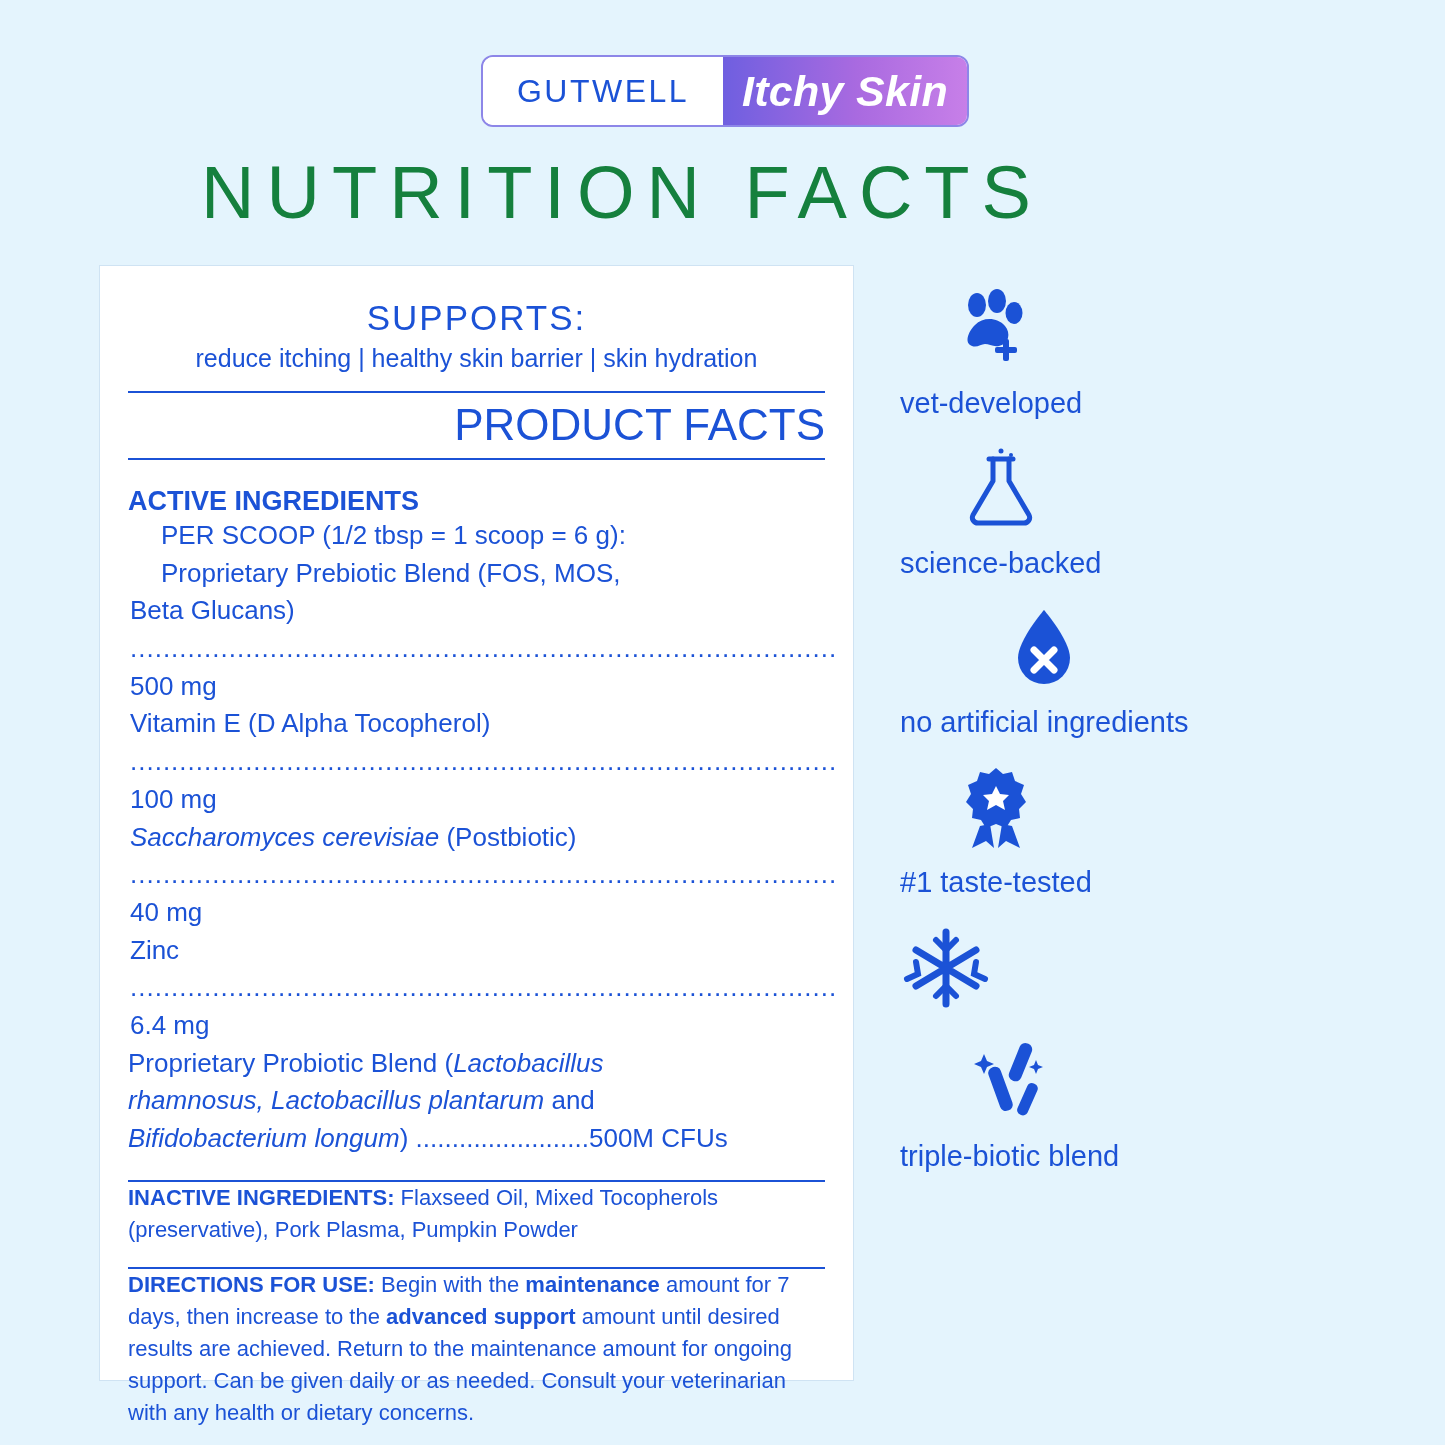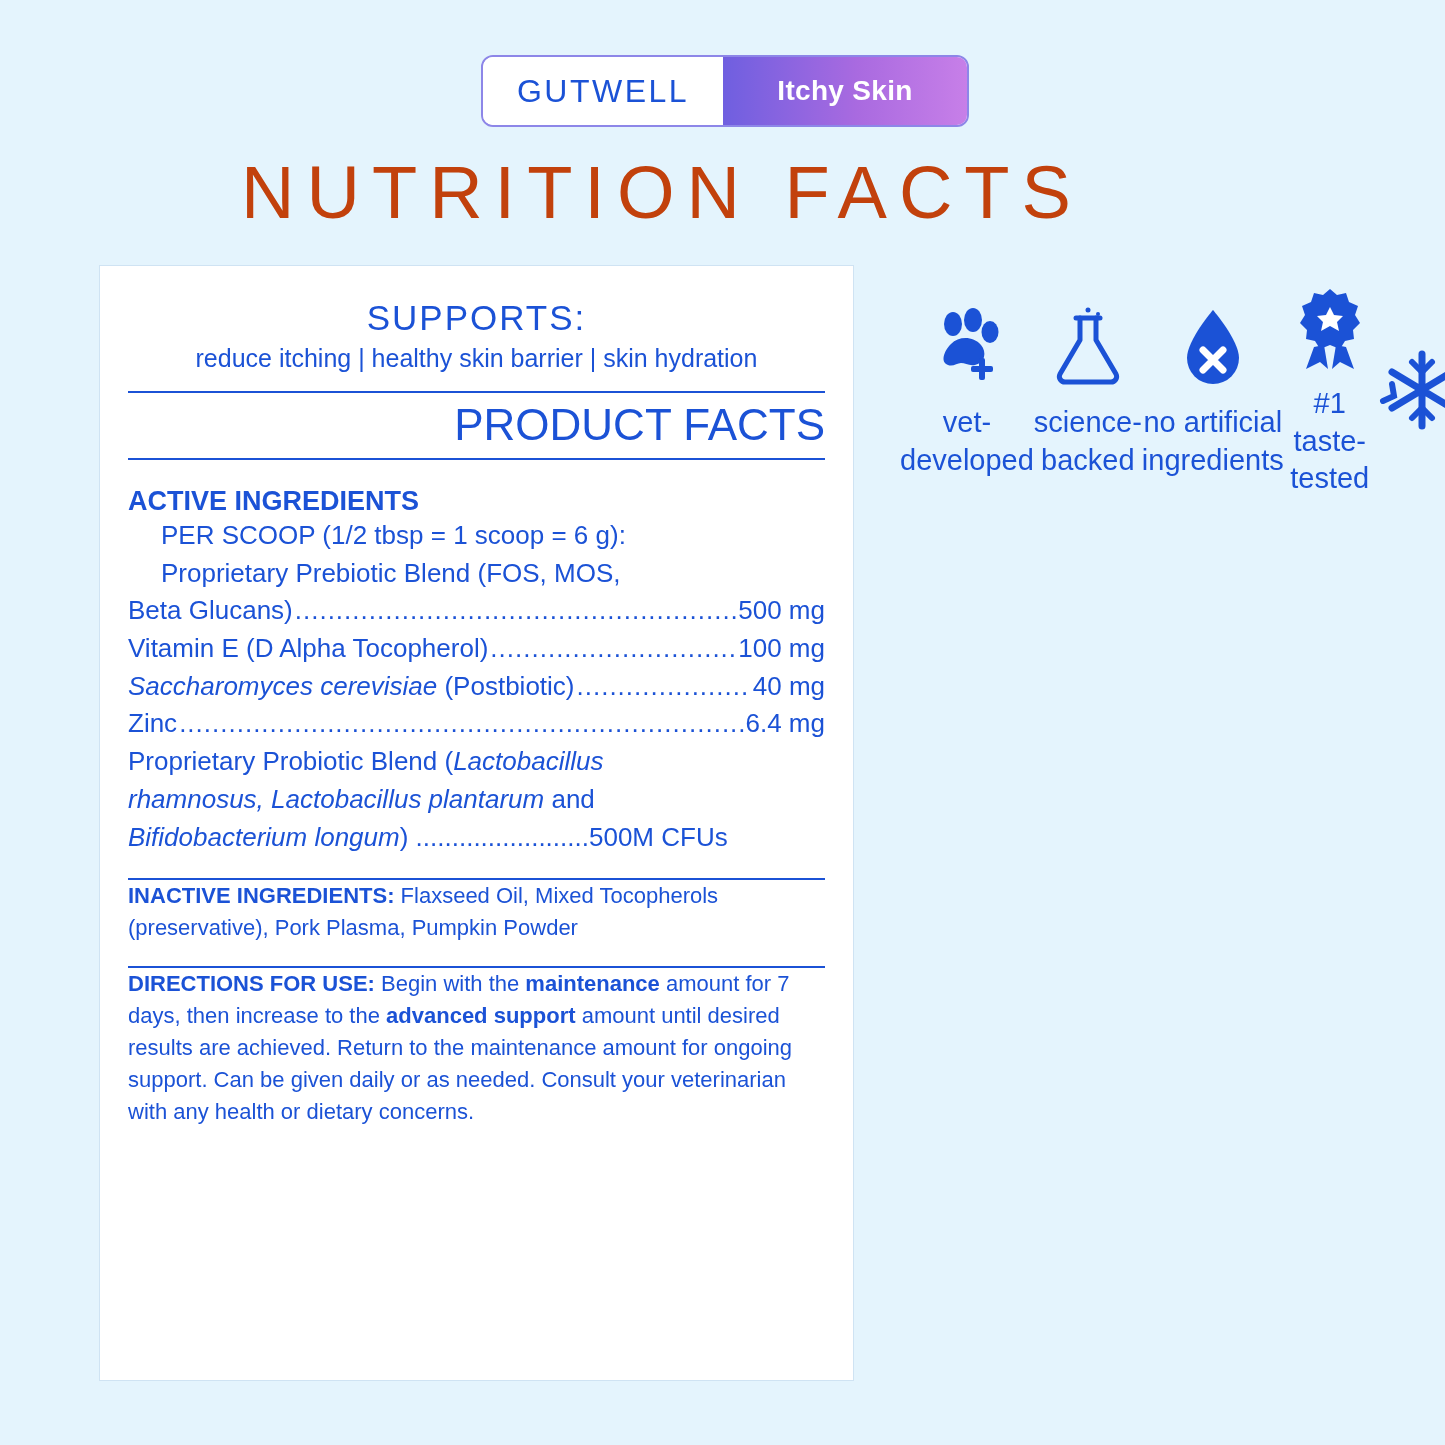--- a/index.html
+++ b/index.html
@@ -47,37 +47,37 @@
     letter-spacing: 2.5px;
     font-weight: 400;
   }
   .brand-right {
     flex: 1 1 auto;
     display: flex;
     align-items: center;
     justify-content: center;
     background: linear-gradient(90deg, #6f5fe0 0%, #a96ae0 55%, #c77fe8 100%);
     color: #ffffff;
-    font-size: 28px;
+    font-size: 43px;
     font-weight: 600;
     letter-spacing: .3px;
+    font-style: italic;
   }
 
   
   .main-title {
     position: absolute;
     left: 0;
     top: 150px;
     width: 100%;
     text-align: center;
     font-size: 74px;
     letter-spacing: 12px;
     font-weight: 400;
-    color: #c2410c;
-    padding-left: 40px;
+    color: #15803d;
   }
 
   
   .facts-card {
     position: absolute;
     left: 99px;
     top: 265px;
     width: 755px;
     height: 1116px;
     background: #ffffff;
@@ -118,20 +118,21 @@
     font-size: 26px;
     line-height: 1.45;
     margin-left: 33px;
   }
   .ing-line {
     display: flex;
     align-items: baseline;
     width: 100%;
     font-size: 26px;
     line-height: 1.45;
+    flex-direction: column;
   }
   .ing-name { white-space: nowrap; }
   .ing-name .ital { font-style: italic; }
   .dots {
     flex: 1 1 auto;
     overflow: hidden;
     white-space: nowrap;
     letter-spacing: 1px;
     margin: 0 2px;
   }
@@ -142,22 +143,22 @@
   .spacer-rule { margin: 22px 0 0 0; }
   .para { font-size: 22px; line-height: 1.45; }
 
   
   .benefits {
     position: absolute;
     left: 900px;
     top: 281px;
     width: 520px;
     display: flex;
-    flex-direction: row;
-    align-items: center;
+    flex-direction: column;
+    align-items: flex-start;
   }
   .benefit {
     display: flex;
     flex-direction: column;
     align-items: center;
     margin-bottom: 18px;
   }
   .benefit .icon { height: 96px; display: flex; align-items: center; justify-content: center; }
   .benefit .label {
     font-size: 29px;

